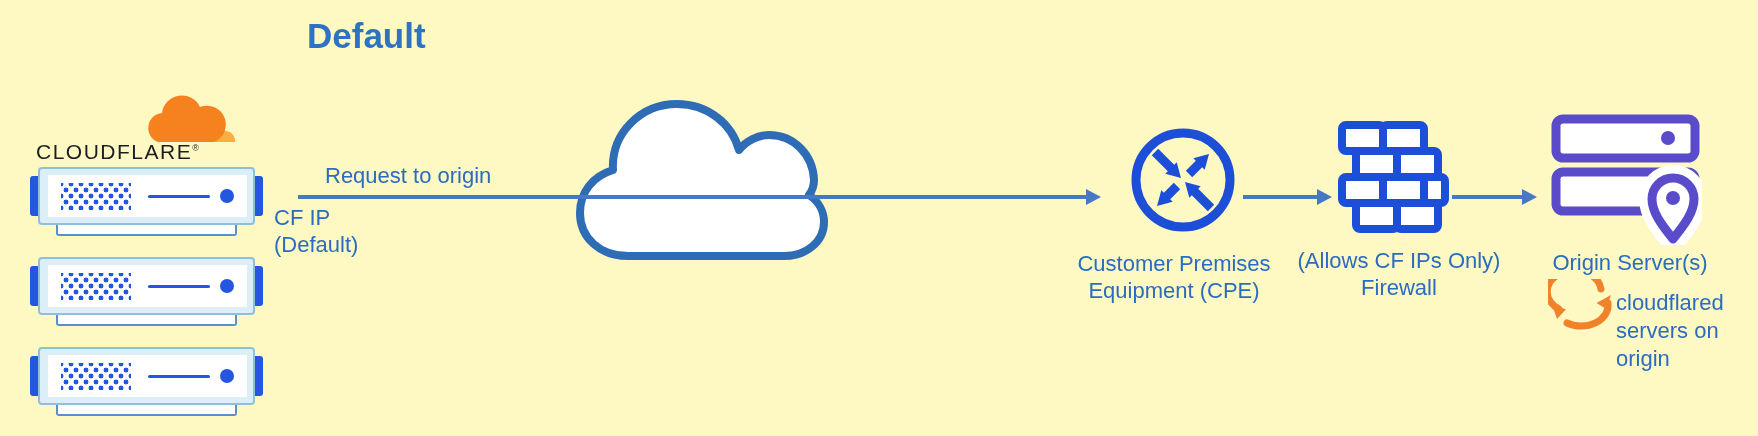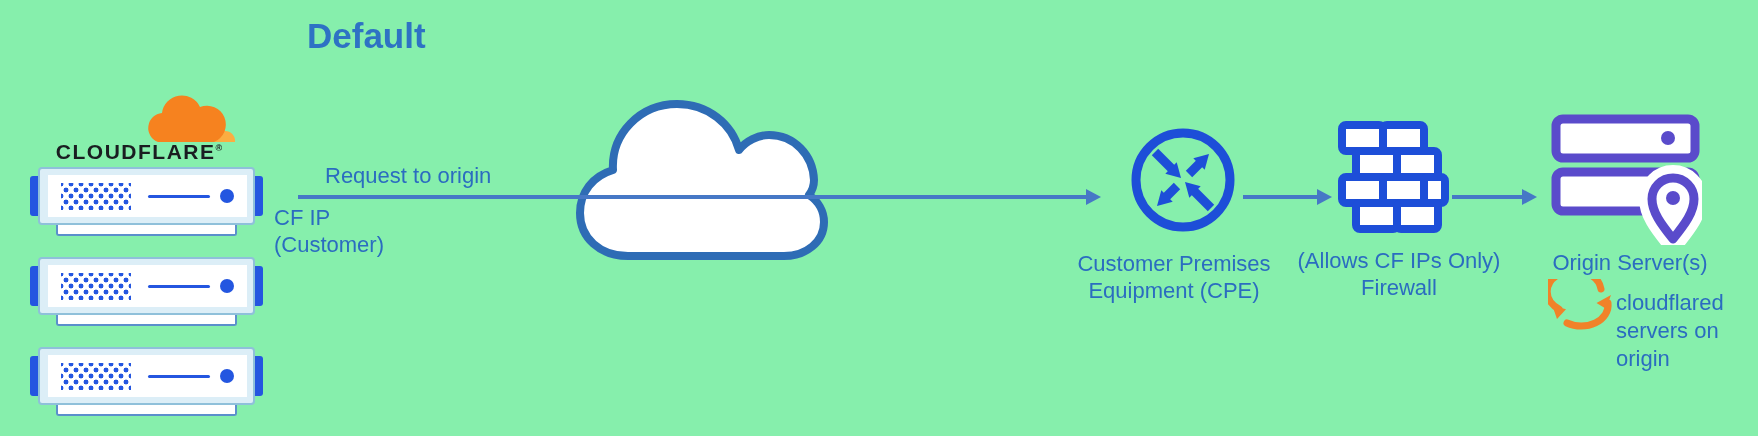--- a/index.html
+++ b/index.html
@@ -14,32 +14,32 @@
     --cloud-stroke:#2e6cb5;
     --purple:#5a4bcb;
     --cf-orange:#f6821f;
     --cf-orange-light:#fbad41;
     --sync-orange:#f08229;
     --ink:#1a1d21;
   }
   *{margin:0;padding:0;box-sizing:border-box}
   html,body{background:#fff}
   body{font-family:"Liberation Sans","DejaVu Sans",sans-serif}
-  #stage{position:relative;width:1758px;height:436px;background:#86efac;overflow:hidden}
+  #stage{position:relative;width:1758px;height:436px;background:#fef9c3;overflow:hidden}
 
   .abs{position:absolute}
   .blue-label{color:var(--blue-text);font-size:22px;line-height:27px}
   .center{text-align:center}
 
   
   .title{left:307px;top:16px;font-size:35px;font-weight:600;color:var(--title-blue)}
 
   
-  .wordmark{left:36px;top:140px;width:206px;font-size:21px;font-weight:700;
-            letter-spacing:1.5px;color:var(--ink);text-align:center;white-space:nowrap}
+  .wordmark{left:36px;top:140px;width:206px;font-size:21px;font-weight:400;
+            letter-spacing:1.5px;color:var(--ink);text-align:left;white-space:nowrap}
   .wordmark sup{font-size:9px;letter-spacing:0}
 
   
   .server{position:absolute;left:30px;width:233px;height:72px}
   .tab{position:absolute;top:9px;width:15px;height:40px;background:var(--srv-blue);border-radius:3px}
   .tab.left{left:0}
   .tab.right{right:0}
   .srv-body{position:absolute;left:8px;right:8px;top:0;height:58px;background:var(--srv-fill);
             border:2px solid var(--srv-frame);border-radius:4px;display:flex;align-items:center;padding:0 8px}
   .srv-panel{flex:1;height:42px;background:#fff;display:flex;align-items:center;padding:0 13px}
@@ -139,21 +139,21 @@
       C 252 109 258 119 258 130
       C 258 150 240 164 218 164 Z"></path>
   </svg>
 
   <div class="abs flow" style="left:298px;top:195px;width:788px"></div>
   <div class="abs ah" style="left:1086px;top:189px"></div>
 
   <div class="abs blue-label" style="left:325px;top:162px">Request to origin</div>
   <div class="abs blue-label" style="left:274px;top:204px">
     <div>CF IP</div>
-    <div>(Customer)</div>
+    <div>(Default)</div>
   </div>
 
   <svg class="abs" style="left:1130px;top:127px" width="106" height="106" viewBox="0 0 106 106">
     <circle class="cpe-ring" cx="53" cy="53" r="47"></circle>
     <line class="cpe-shaft" x1="25" y1="25" x2="42" y2="42"></line>
     <polygon class="cpe-head" points="51,51 35.3,46.7 46.7,35.3"></polygon>
     <line class="cpe-shaft" x1="81" y1="81" x2="64" y2="64"></line>
     <polygon class="cpe-head" points="55,55 59.3,70.7 70.7,59.3"></polygon>
     <line class="cpe-shaft" x1="59" y1="47" x2="70" y2="36"></line>
     <polygon class="cpe-head" points="79,27 63.3,31.3 74.7,42.7"></polygon>

